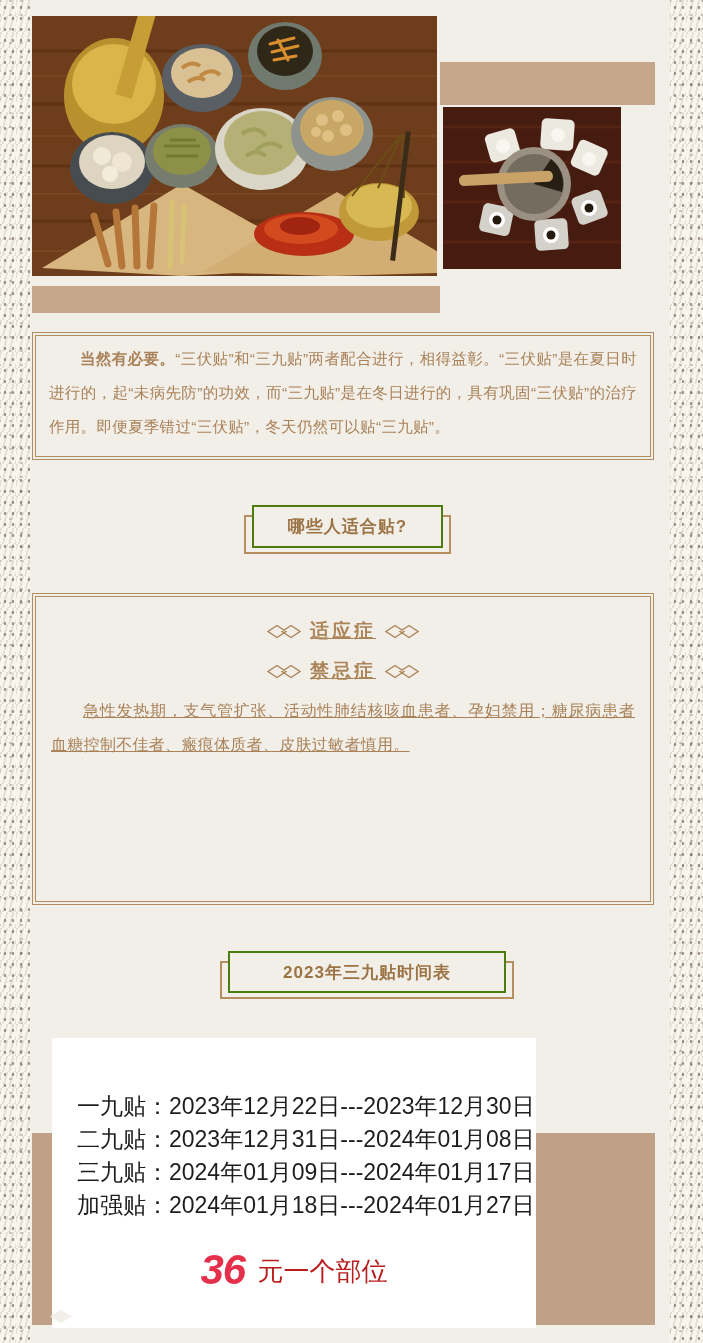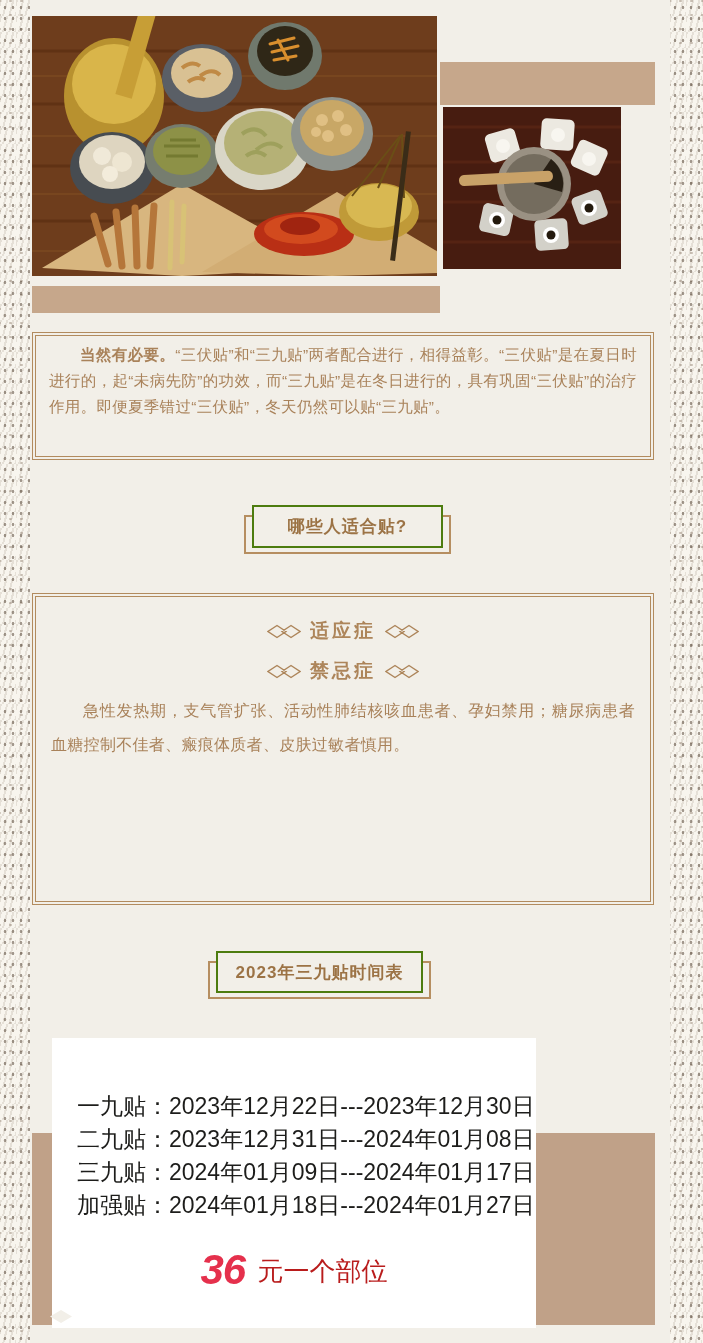--- a/index.html
+++ b/index.html
@@ -24,25 +24,25 @@
 
   
   .bar{background:#c6a78b;}
 
   
   .dbox{border:1px solid #b28b5e;outline:1px solid #b28b5e;outline-offset:-4px;
         box-sizing:border-box;color:#a9825a;background:transparent;}
   .dbox p{margin:0;text-indent:2em;text-align:justify;}
 
   .intro-box{left:32px;top:332px;width:622px;height:128px;padding:9px 16px 0 16px;
-             font-size:15.5px;line-height:26px;letter-spacing:.3px;}
+             font-size:15.5px;line-height:34px;letter-spacing:.3px;}
   .intro-box b{font-weight:bold;}
 
   .sec-box{left:32px;top:593px;width:622px;height:312px;padding:18px 18px 0 18px;
-           font-size:16px;line-height:34px;letter-spacing:.3px;}
+           font-size:16px;line-height:34px;letter-spacing:.3px;text-decoration:underline;}
   .sec-head{display:flex;align-items:center;justify-content:center;gap:9px;
             font-size:19px;font-weight:bold;color:#ad855a;letter-spacing:3px;margin:2px 0 6px 0;}
   .sec-head svg{flex:0 0 auto;}
 
   
   .btn-wrap{position:absolute;}
   .btn-back{position:absolute;left:-8px;right:-8px;top:10px;bottom:-6px;border:2px solid #b68e60;}
   .btn-face{position:absolute;inset:0;background:#f2efe8;border:2px solid #4d7c0f;
             display:flex;align-items:center;justify-content:center;
             font-size:17px;font-weight:bold;color:#9c7345;letter-spacing:1px;}
@@ -209,21 +209,21 @@
         <path d="M10 1.5 L19 7.5 L10 13.5 L1 7.5 Z M24 1.5 L33 7.5 L24 13.5 L15 7.5 Z" fill="none" stroke="#ad855a" stroke-width="1.4"></path>
       </svg>
       <span>禁忌症</span>
       <svg width="34" height="15" viewBox="0 0 34 15">
         <path d="M10 1.5 L19 7.5 L10 13.5 L1 7.5 Z M24 1.5 L33 7.5 L24 13.5 L15 7.5 Z" fill="none" stroke="#ad855a" stroke-width="1.4"></path>
       </svg>
     </div>
     <p>急性发热期，支气管扩张、活动性肺结核咳血患者、孕妇禁用；糖尿病患者血糖控制不佳者、瘢痕体质者、皮肤过敏者慎用。</p>
   </div>
 
-  <div class="btn-wrap" style="left:216px;top:951px;width:207px;height:42px;">
+  <div class="btn-wrap" style="left:228px;top:951px;width:278px;height:42px;">
     <div class="btn-back"></div>
     <div class="btn-face">
       <span>2023年三九贴时间表</span>
     </div>
   </div>
 
   <div class="abs band"></div>
   <div class="abs card">
     <div class="sched-row">一九贴：2023年12月22日---2023年12月30日</div>
     <div class="sched-row">二九贴：2023年12月31日---2024年01月08日</div>

